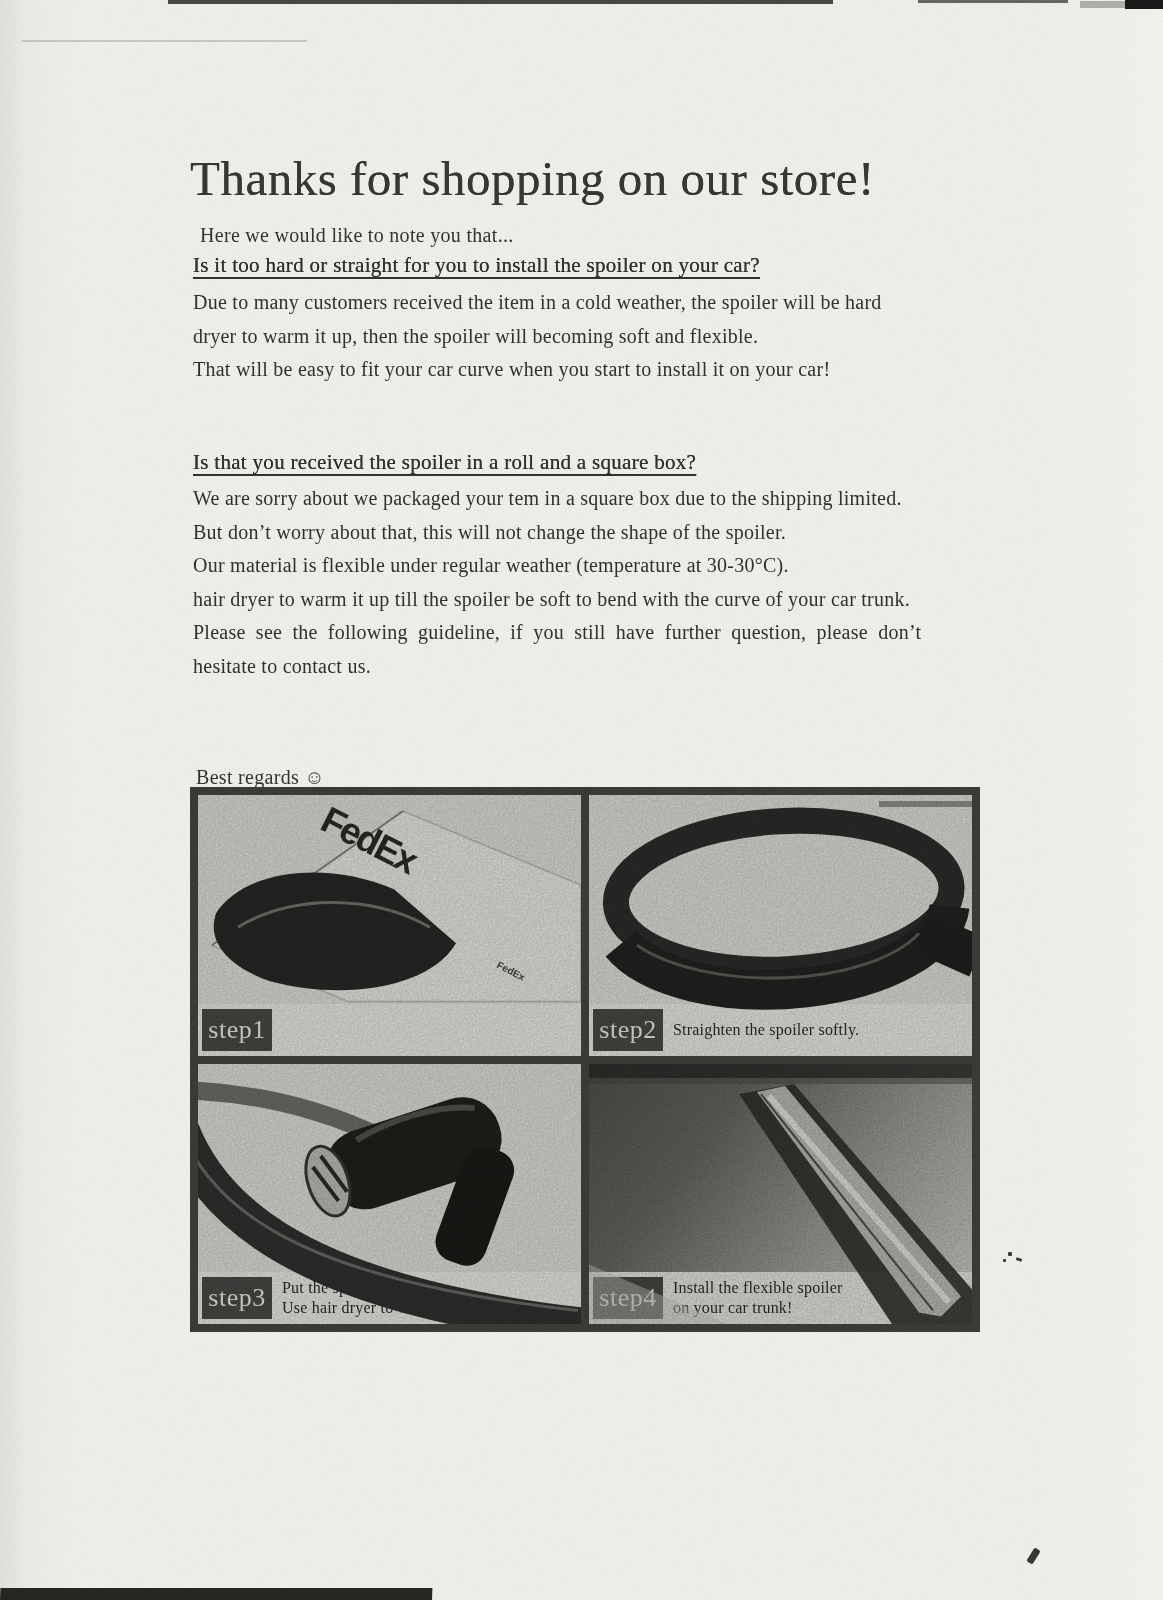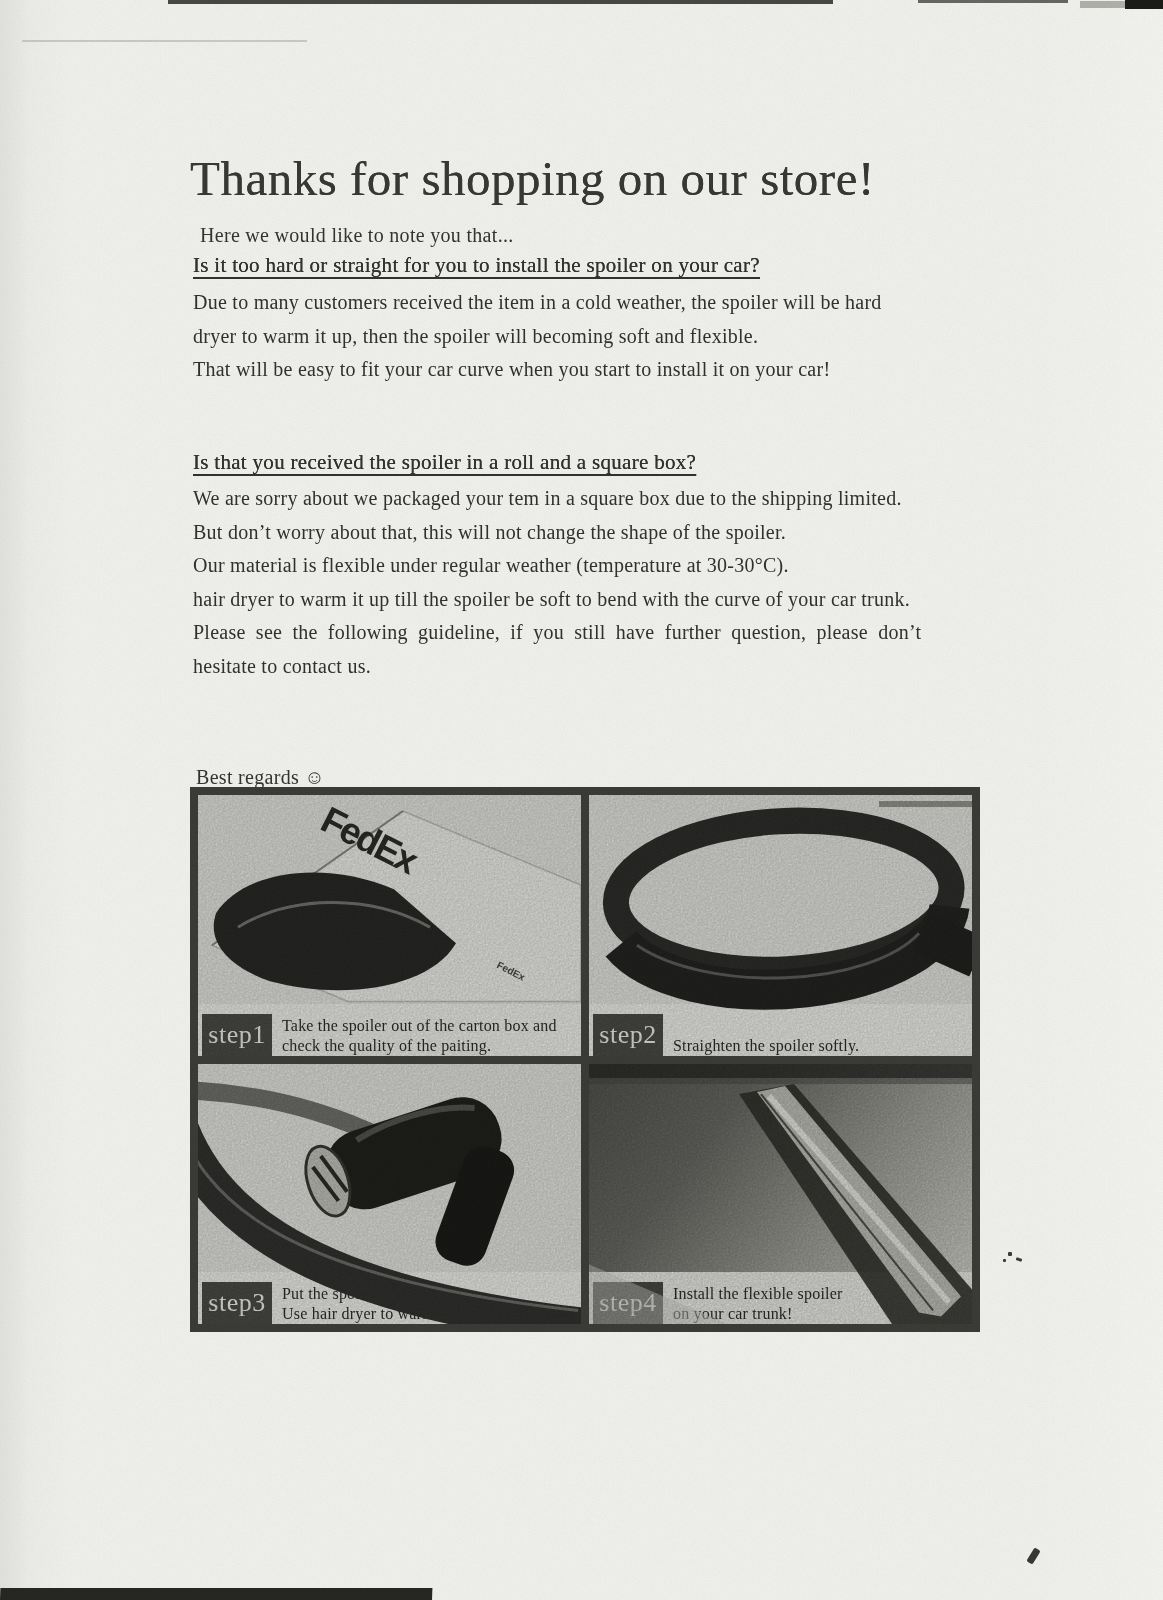--- a/index.html
+++ b/index.html
@@ -50,21 +50,21 @@
   .guide{
     position:absolute;left:190px;top:787px;width:790px;height:545px;
     background:#3d3d3a;box-sizing:border-box;padding:8px;
     display:grid;grid-template-columns:1fr 1fr;grid-template-rows:1fr 1fr;gap:8px;
   }
   .cell{position:relative;background:#e9e9e4;overflow:hidden;}
   .cell-4{background:linear-gradient(128deg,#575753 0%,#6e6e69 30%,#a9a9a2 62%,#e3e3dc 100%);font-family:Liberation Serif, serif;}
   .photo-svg{position:absolute;inset:0;width:100%;height:100%;z-index:2;pointer-events:none;}
   .cap-band{
     position:absolute;left:0;right:0;bottom:0;height:52px;background:#f5f5f1;z-index:1;
-    display:flex;align-items:flex-end;margin-top:34px;
+    display:flex;align-items:center;margin-top:34px;
   }
   .step-box{
     position:relative;margin-left:4px;width:70px;height:42px;flex:0 0 auto;
     background:#4d4d4a;color:#f4f4ef;font-size:26px;line-height:42px;text-align:center;
     letter-spacing:.5px;
   }
   .cap-text{margin-left:10px;font-size:16px;color:#2f2f2d;letter-spacing:.2px;}
   .cap-text .cl{line-height:20px;white-space:nowrap;}
   .noise-overlay{position:absolute;inset:0;z-index:50;pointer-events:none;opacity:.05;}
 </style>
@@ -105,24 +105,20 @@
       <div class="ln">hesitate to contact us.</div>
     </div>
 
     <div class="closing">Best regards ☺</div>
 
     <div class="guide">
 
       <div class="cell">
         <div class="cap-band">
           <div class="step-box">step1</div>
-          <div class="cap-text">
-            <div class="cl">Take the spoiler out of the carton box and</div>
-            <div class="cl">check the quality of the paiting.</div>
-          </div>
         </div>
         <svg class="photo-svg" viewBox="0 0 383 260" preserveAspectRatio="none">
           <defs>
             <filter id="nz1" x="0" y="0" width="100%" height="100%">
               <feTurbulence type="fractalNoise" baseFrequency="0.55" numOctaves="2" stitchTiles="stitch"></feTurbulence>
               <feColorMatrix type="matrix" values="0 0 0 0 0  0 0 0 0 0  0 0 0 0 0  0.55 0.55 0.55 0 0"></feColorMatrix>
             </filter>
           </defs>
           <polygon points="14,150 205,16 383,90 383,206 150,206" fill="#f3f3ef" stroke="#c2c2bc" stroke-width="1.5"></polygon>
           <line x1="14" y1="150" x2="205" y2="16" stroke="#8f8f89" stroke-width="2"></line>

